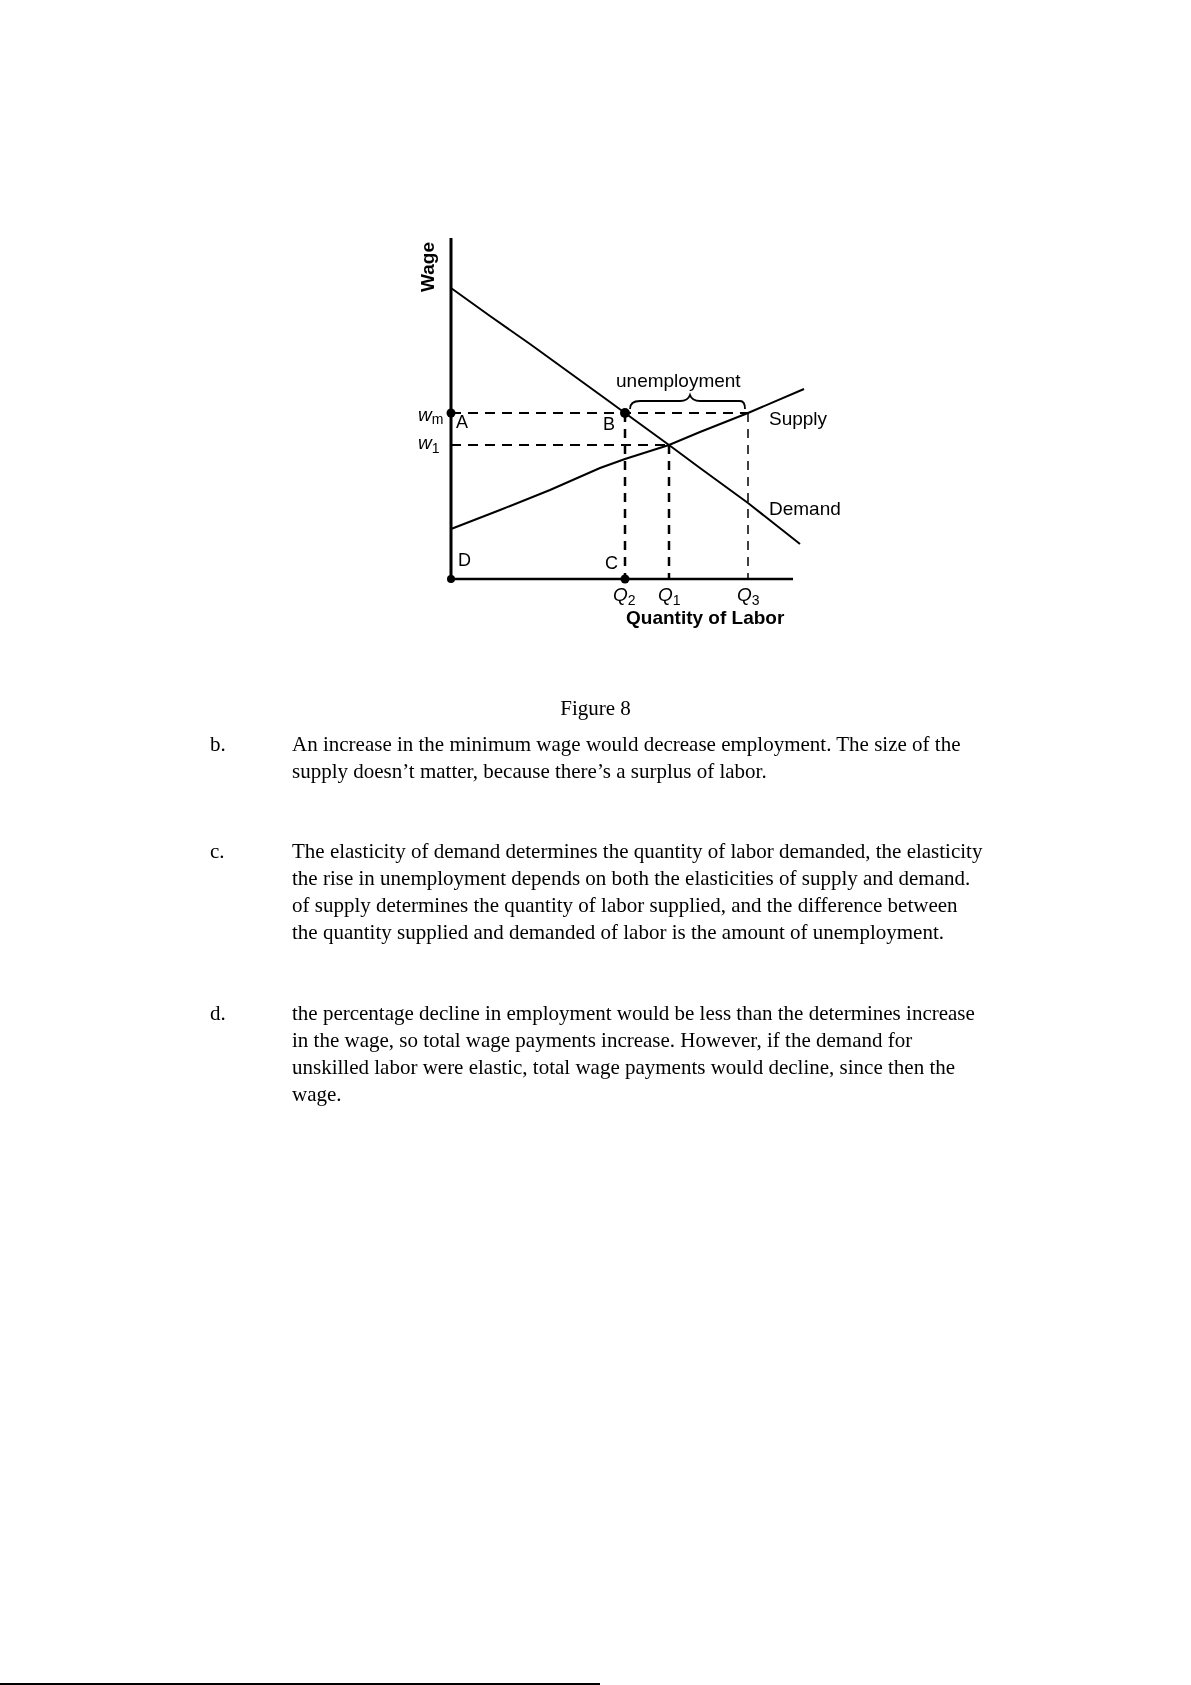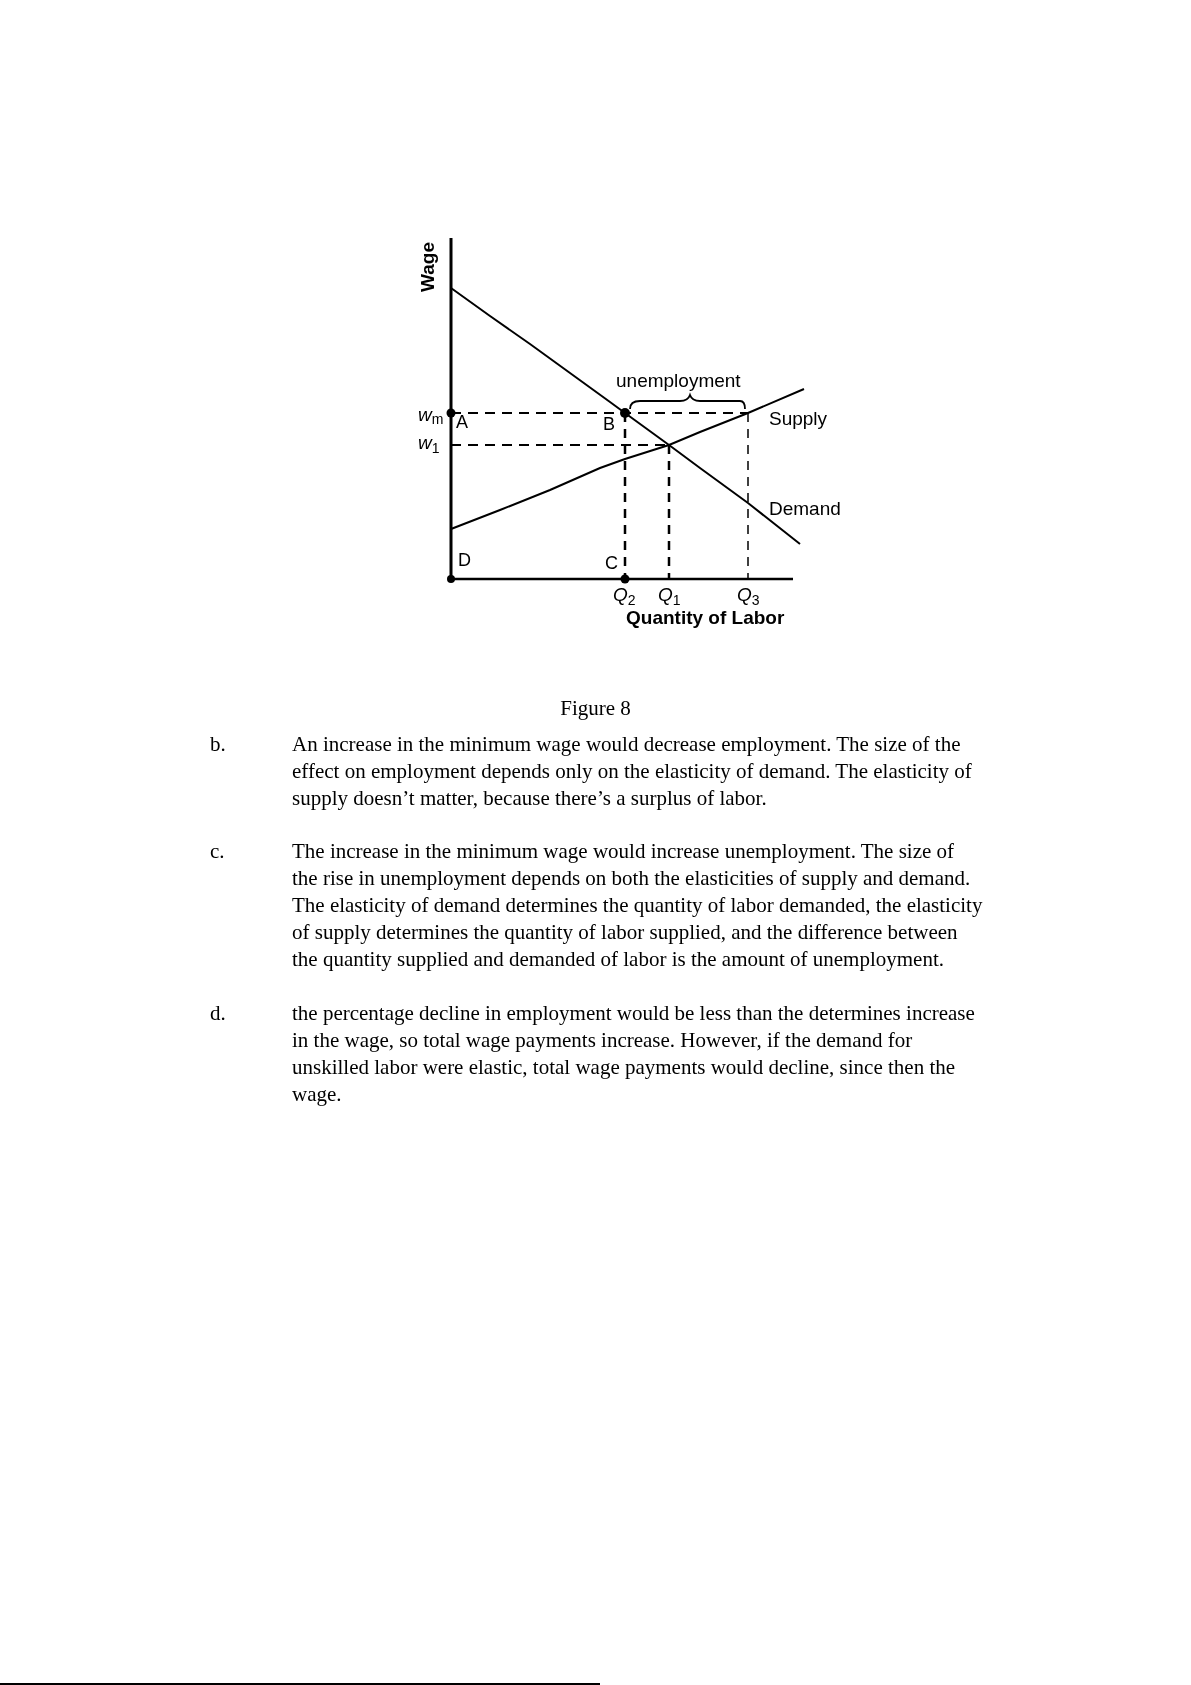--- a/index.html
+++ b/index.html
@@ -60,31 +60,29 @@
     <text class="sans" x="458" y="566" font-size="18">D</text>
   </svg>
 </div>
 
 <div class="caption serif">Figure 8</div>
 
 <div class="item serif" style="top:731px;">
   <span class="marker">b.</span>
   <div class="body">
     <div>An increase in the minimum wage would decrease employment.  The size of the</div>
-    <div>effect on employment depends only on the elasticity of demand.  The elasticity of</div>
     <div>supply doesn’t matter, because there’s a surplus of labor.</div>
   </div>
 </div>
 
 <div class="item serif" style="top:838px;">
   <span class="marker">c.</span>
   <div class="body">
-    <div>The increase in the minimum wage would increase unemployment.  The size of</div>
+    <div>The elasticity of demand determines the quantity of labor demanded, the elasticity</div>
     <div>the rise in unemployment depends on both the elasticities of supply and demand.</div>
-    <div>The elasticity of demand determines the quantity of labor demanded, the elasticity</div>
     <div>of supply determines the quantity of labor supplied, and the difference between</div>
     <div>the quantity supplied and demanded of labor is the amount of unemployment.</div>
   </div>
 </div>
 
 <div class="item serif" style="top:1000px;">
   <span class="marker">d.</span>
   <div class="body">
     <div>the percentage decline in employment would be less than the determines increase</div>
     <div>in the wage, so total wage payments increase.  However, if the demand for</div>

